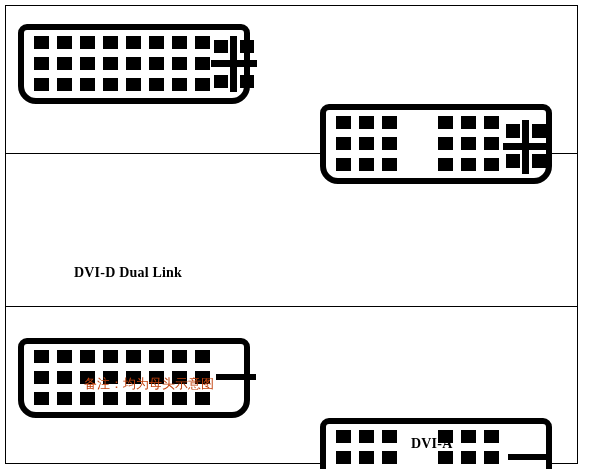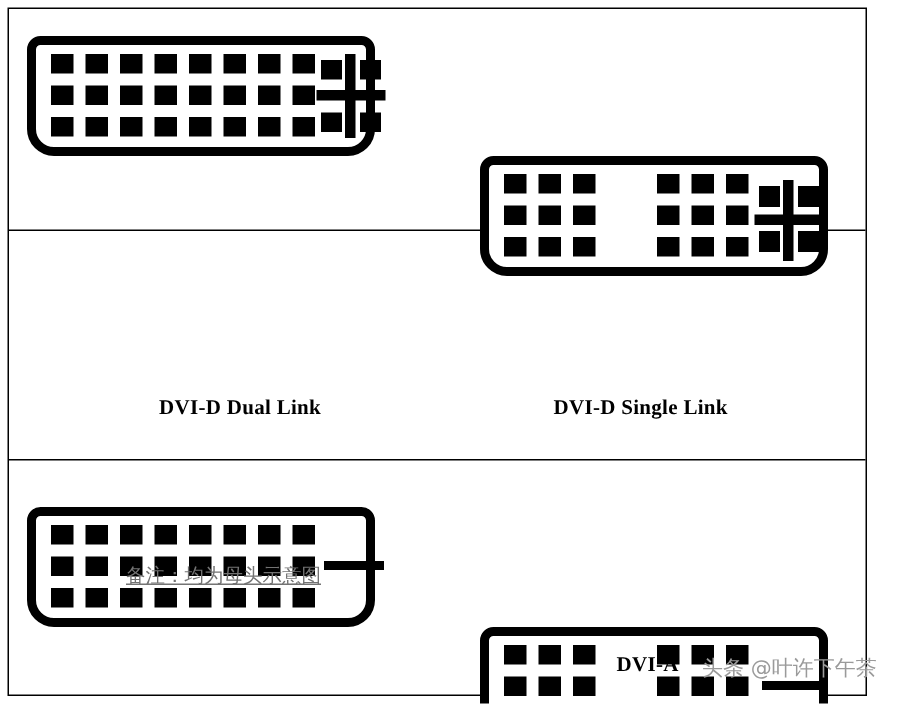--- a/index.html
+++ b/index.html
@@ -98,23 +98,22 @@
     font-size: 14px;
     color: #000000;
     white-space: pre;
     letter-spacing: 0.2px;
   }
 
   .note {
     position: absolute;
     font-family: "DejaVu Sans", "Liberation Sans", sans-serif;
     font-size: 13px;
-    color: #737373;
+    color: #c2410c;
     white-space: pre;
-    text-decoration: underline;
   }
 
   .watermark {
     position: absolute;
     font-family: "DejaVu Sans", "Liberation Sans", sans-serif;
     font-size: 14px;
     color: #9a9a9a;
     white-space: pre;
   }
 </style>
@@ -229,21 +228,21 @@
       <div class="pin" style="left:39px; top:54px; width:15px; height:13px;"></div>
       <div class="pin" style="left:62px; top:54px; width:15px; height:13px;"></div>
       <div class="pin" style="left:85px; top:54px; width:15px; height:13px;"></div>
       <div class="pin" style="left:108px; top:54px; width:15px; height:13px;"></div>
       <div class="pin" style="left:131px; top:54px; width:15px; height:13px;"></div>
       <div class="pin" style="left:154px; top:54px; width:15px; height:13px;"></div>
       <div class="pin" style="left:177px; top:54px; width:15px; height:13px;"></div>
     </div>
     <div class="blade" style="left:198px; top:36px; width:40px; height:6px;"></div>
   </div>
-  <div class="caption" style="left:74px; top:265px;margin-left:32px;">DVI-D Dual Link</div>
+  <div class="caption" style="left:74px; top:265px;">DVI-D Dual Link</div>
 
   <div class="cell conn" style="left:320px; top:178px; width:232px; height:80px;">
     <div class="shell"></div>
     <div class="pins">
       <div class="pin" style="left:16px; top:12px; width:15px; height:13px;"></div>
       <div class="pin" style="left:39px; top:12px; width:15px; height:13px;"></div>
       <div class="pin" style="left:62px; top:12px; width:15px; height:13px;"></div>
       <div class="pin" style="left:16px; top:33px; width:15px; height:13px;"></div>
       <div class="pin" style="left:39px; top:33px; width:15px; height:13px;"></div>
       <div class="pin" style="left:62px; top:33px; width:15px; height:13px;"></div>
@@ -251,21 +250,19 @@
       <div class="pin" style="left:118px; top:12px; width:15px; height:13px;"></div>
       <div class="pin" style="left:141px; top:12px; width:15px; height:13px;"></div>
       <div class="pin" style="left:164px; top:12px; width:15px; height:13px;"></div>
       <div class="pin" style="left:118px; top:33px; width:15px; height:13px;"></div>
       <div class="pin" style="left:141px; top:33px; width:15px; height:13px;"></div>
       <div class="pin" style="left:164px; top:33px; width:15px; height:13px;"></div>
 
     </div>
     <div class="blade" style="left:188px; top:36px; width:40px; height:6px;"></div>
   </div>
-  <div class="caption" style="left:369px; top:265px;">DVI-D Single Link</div>
 
   <div class="note" style="left:84px; top:375px;">备注：均为母头示意图</div>
 
   <div class="caption" style="left:411px; top:436px;">DVI-A</div>
 
-  <div class="watermark" style="left:468px; top:437px;">头条 @叶许下午茶</div>
 
 </div>
 
 </body></html>

